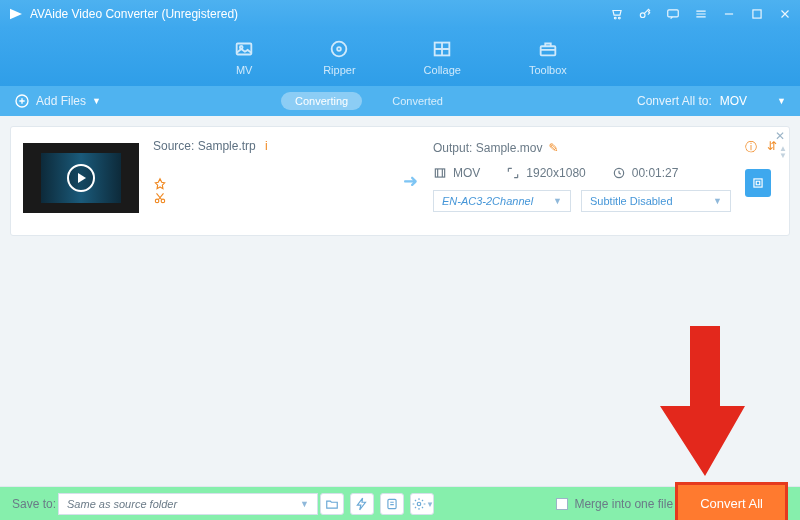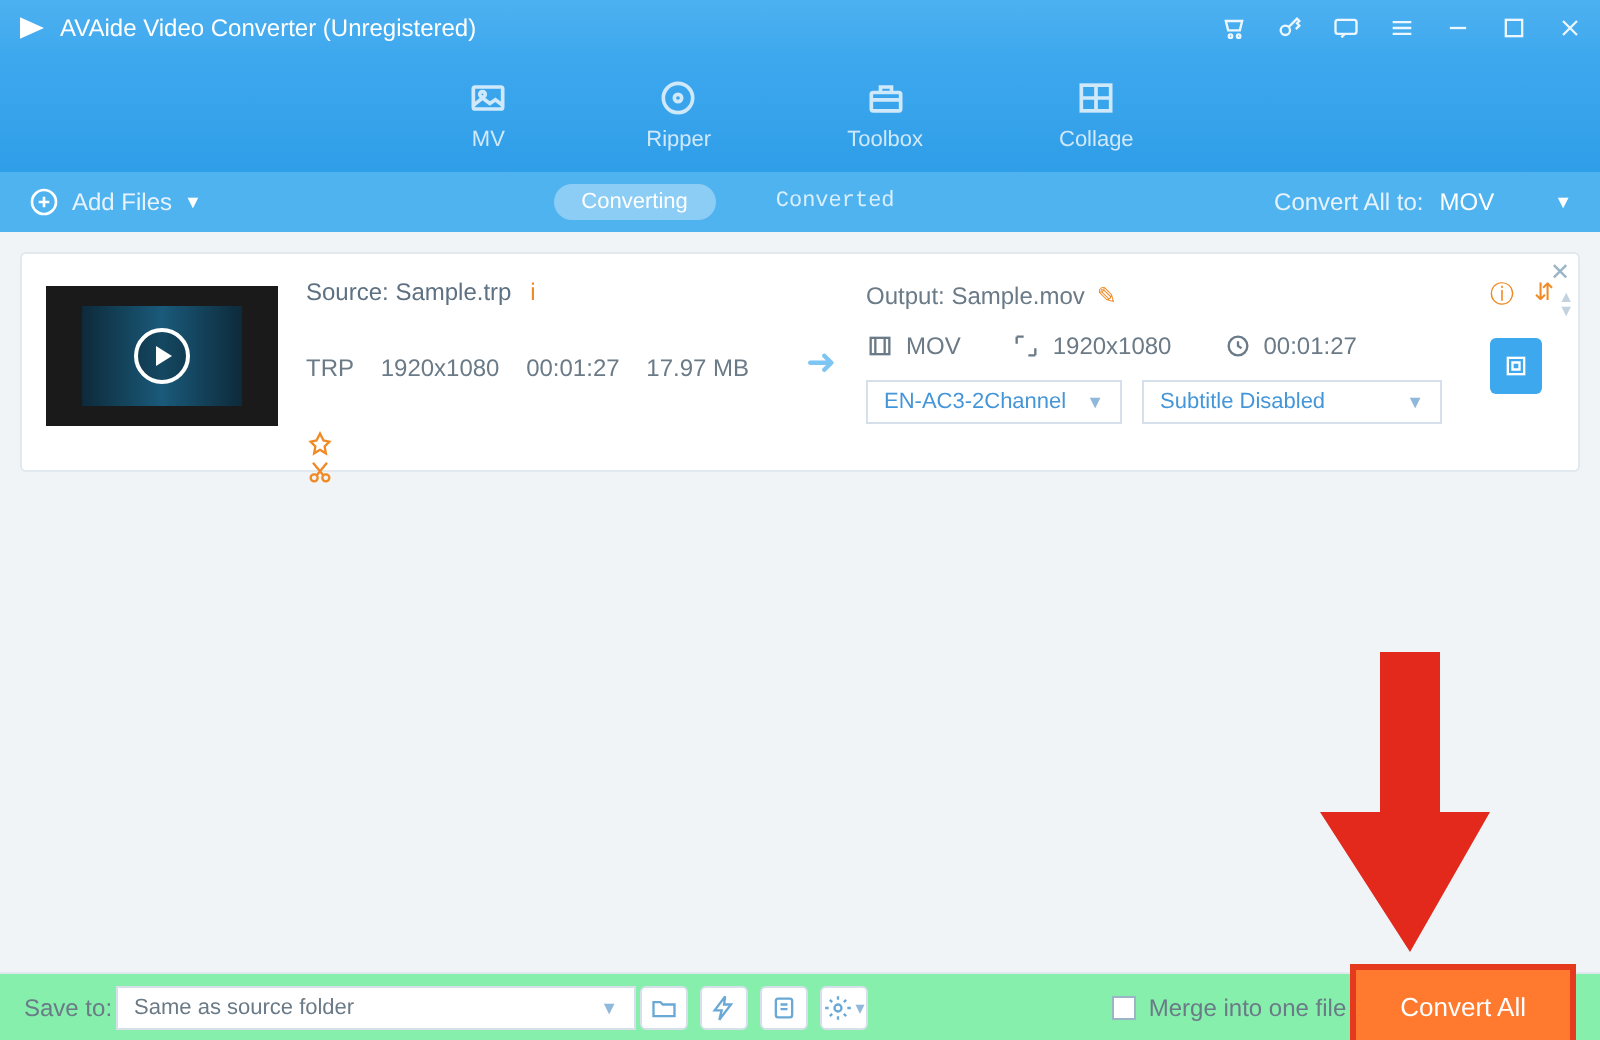--- a/index.html
+++ b/index.html
@@ -16,21 +16,21 @@
 .topnav { height: 58px; background: linear-gradient(#3ea8ee,#2f9ee8); display: flex; justify-content: center; gap: 40px; align-items: center; }
 .navitem { display: flex; flex-direction: column; align-items: center; color: #cfe9fb; font-size: 11px; gap: 4px; padding: 6px 14px; border-radius: 6px; cursor: pointer; }
 .navitem.active { background: rgba(255,255,255,.25); color: #fff; }
 .navitem svg { width: 22px; height: 22px; }
 
 
 .subbar { height: 30px; background: #4fb3f0; display: flex; align-items: center; padding: 0 14px; color: #e6f3fd; font-size: 12px; }
 .addfiles { display: flex; align-items: center; gap: 6px; cursor: pointer; }
 .subbar .center { flex: 1; display: flex; justify-content: center; gap: 16px; }
 .pill { background: rgba(255,255,255,.35); color: #fff; padding: 3px 14px; border-radius: 10px; font-size: 11px; cursor: pointer; }
-.pill.inactive { background: transparent; color: #d7eefc; font-family: Liberation Mono, monospace; }
+.pill.inactive { background: transparent; color: #d7eefc; }
 .convertall-to { display: flex; align-items: center; gap: 8px; }
 .fmt-sel { background: transparent; border: none; color: #fff; font-size: 12px; display: flex; align-items: center; gap: 30px; cursor: pointer; }
 
 
 .stage { height: 370px; background: #f0f4f7; padding: 10px 10px; position: relative; }
 .card { background: #fff; border: 1px solid #e1e8ee; border-radius: 3px; height: 110px; display: flex; padding: 10px 12px; position: relative; }
 .thumb { width: 116px; height: 70px; background: #1a1a1a; margin-top: 6px; margin-right: 14px; position: relative; display: flex; align-items: center; justify-content: center; }
 .thumb .inner { position: absolute; inset: 10px 18px; background: linear-gradient(90deg,#0d2a3a,#1a5a7a 50%,#0d2a3a); }
 .playcircle { position: relative; width: 28px; height: 28px; border: 2px solid #fff; border-radius: 50%; display: flex; align-items: center; justify-content: center; background: rgba(0,0,0,.2); }
 .playcircle::after { content: ""; border-left: 8px solid #fff; border-top: 5px solid transparent; border-bottom: 5px solid transparent; margin-left: 2px; }
@@ -44,33 +44,33 @@
 .arrow-sep { width: 30px; display: flex; align-items: center; color: #7ec5f4; font-size: 18px; }
 
 .outcol { flex: 1; color: #6a7a87; font-size: 12px; display: flex; flex-direction: column; gap: 10px; padding-top: 2px; position: relative; }
 .outcol .row1 { display: flex; align-items: center; }
 .outcol .row1 .editicn { color: #f08a24; margin-left: 6px; cursor: pointer; }
 .outcol .row1 .right { margin-left: auto; display: flex; gap: 10px; color: #f08a24; }
 .outcol .row2 { display: flex; gap: 26px; align-items: center; }
 .outcol .row2 .chip { display: flex; align-items: center; gap: 6px; }
 .outcol .row3 { display: flex; gap: 10px; }
 .ddl { border: 1px solid #d5e0ea; height: 22px; font-size: 11px; color: #4596d8; padding: 0 8px; display: flex; align-items: center; justify-content: space-between; cursor: pointer; background: #fff; }
-.ddl.audio { width: 128px; }
+.ddl.audio { width: 138px; font-style: italic; }
 .ddl.sub { width: 150px; }
 
 .presetbtn { position: absolute; right: 6px; top: 32px; width: 26px; height: 28px; background: #3ea8ee; border-radius: 3px; display: flex; align-items: center; justify-content: center; cursor: pointer; }
 .card-close { position: absolute; right: 4px; top: 2px; color: #9bb4c7; font-size: 12px; cursor: pointer; }
 .card-handles { position: absolute; right: 2px; top: 18px; color: #c3d2de; font-size: 8px; line-height: 7px; }
 
 
 .bigarrow { position: absolute; right: 50px; top: 210px; pointer-events: none; }
 
 
 .footer { position: absolute; bottom: 0; left: 0; right: 0; height: 34px; background: #86efac; border-top: 1px solid #e1e8ee; display: flex; align-items: center; padding: 0 12px; font-size: 12px; color: #6a7a87; gap: 2px; }
-.saveto-sel { border: 1px solid #d5e0ea; background: #fff; height: 22px; width: 260px; display: flex; align-items: center; justify-content: space-between; padding: 0 8px; font-size: 11px; color: #6a7a87; cursor: pointer; }
+.saveto-sel { border: 1px solid #d5e0ea; background: #fff; height: 22px; width: 260px; display: flex; align-items: center; justify-content: space-between; padding: 0 8px; font-size: 11px; color: #6a7a87; cursor: pointer; font-style: italic; }
 .footicons { display: flex; gap: 6px; }
 .footicons .fi { width: 24px; height: 22px; border: 1px solid #d5e0ea; background: #fff; border-radius: 3px; display: flex; align-items: center; justify-content: center; color: #6aa8d6; cursor: pointer; }
 .spacer { flex: 1; }
 .merge { display: flex; align-items: center; gap: 6px; cursor: pointer; }
 .merge .cb { width: 12px; height: 12px; border: 1px solid #9bb4c7; background: #fff; }
 .convertall { background: #ff7a2f; color: #fff; border: 3px solid #e53a1e; height: 44px; padding: 0 22px; display: flex; align-items: center; font-size: 13px; cursor: pointer; }
 
 svg { display: block; }
 .chev { font-size: 9px; color: #8fb8da; }
 </style>
@@ -122,31 +122,31 @@
   </div>
   <div class="navitem">
     <svg viewBox="0 0 24 24" fill="none" stroke="#cfe9fb" stroke-width="2">
         <circle cx="12" cy="12" r="8"></circle>
         <circle cx="12" cy="12" r="2"></circle>
       </svg>
     <span>Ripper</span>
   </div>
   <div class="navitem">
     <svg viewBox="0 0 24 24" fill="none" stroke="#cfe9fb" stroke-width="2">
+        <rect x="4" y="5" width="16" height="14"></rect>
+        <path d="M12 5v14M4 12h16"></path>
+      </svg>
+    <span>Collage</span>
+  </div>
+  <div class="navitem">
+    <svg viewBox="0 0 24 24" fill="none" stroke="#cfe9fb" stroke-width="2">
         <rect x="4" y="9" width="16" height="10" rx="1"></rect>
         <path d="M9 9V6h6v3M4 13h16"></path>
       </svg>
     <span>Toolbox</span>
-  </div>
-  <div class="navitem">
-    <svg viewBox="0 0 24 24" fill="none" stroke="#cfe9fb" stroke-width="2">
-        <rect x="4" y="5" width="16" height="14"></rect>
-        <path d="M12 5v14M4 12h16"></path>
-      </svg>
-    <span>Collage</span>
   </div>
 </div>
 
 <div class="subbar">
   <div class="addfiles">
     <svg width="16" height="16" viewBox="0 0 24 24" fill="none" stroke="#fff" stroke-width="2">
         <circle cx="12" cy="12" r="9"></circle>
         <path d="M12 8v8M8 12h8"></path>
       </svg>
     <span>Add Files</span>
@@ -173,26 +173,20 @@
     <div class="thumb">
       <div class="inner"></div>
       <div class="playcircle"></div>
     </div>
 
     <div class="srccol">
       <div class="row1">
         <span>Source:</span>
         <span>Sample.trp</span>
         <span class="iinfo">i</span>
-      </div>
-      <div class="row2">
-        <span>TRP</span>
-        <span>1920x1080</span>
-        <span>00:01:27</span>
-        <span>17.97 MB</span>
       </div>
       <div class="row3">
         <svg viewBox="0 0 24 24" fill="none" stroke="#f08a24" stroke-width="2">
             <path d="M12 3l3 6 5 1-4 4 1 6-5-3-5 3 1-6-4-4 5-1z"></path>
           </svg>
         <svg viewBox="0 0 24 24" fill="none" stroke="#f08a24" stroke-width="2">
             <circle cx="7" cy="17" r="3"></circle>
             <circle cx="17" cy="17" r="3"></circle>
             <path d="M9 15L18 4M15 15L6 4"></path>
           </svg>

